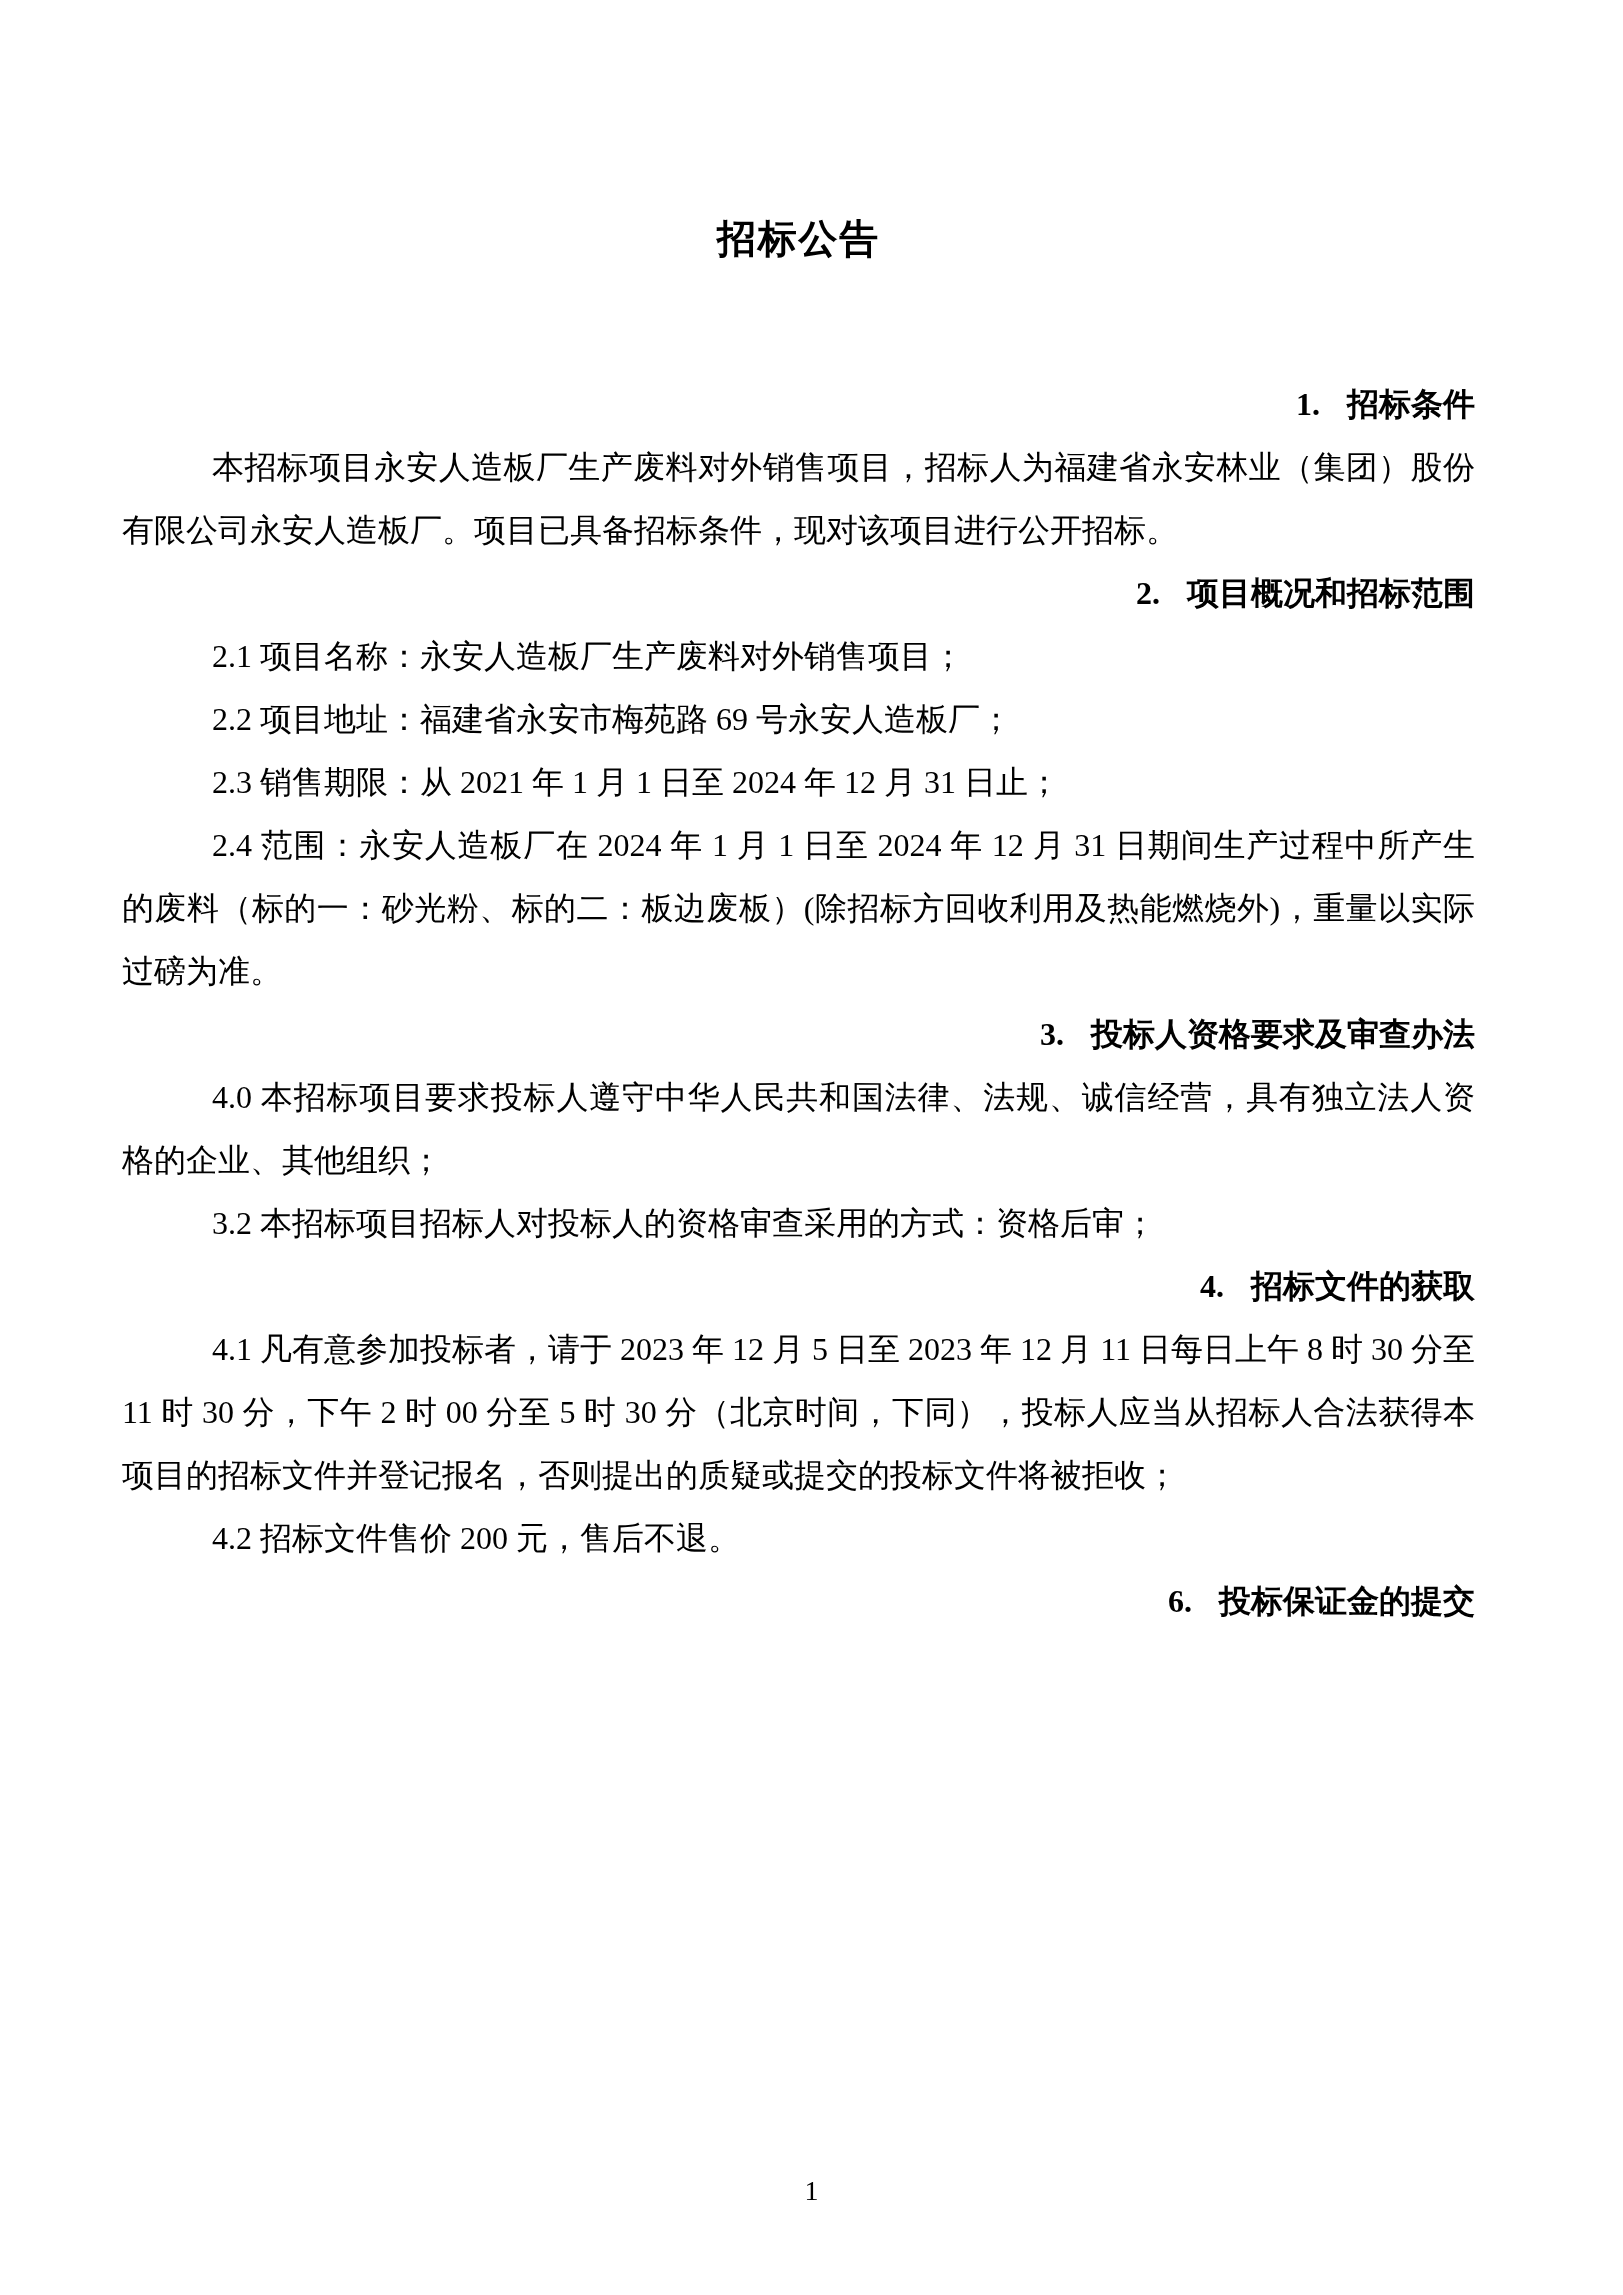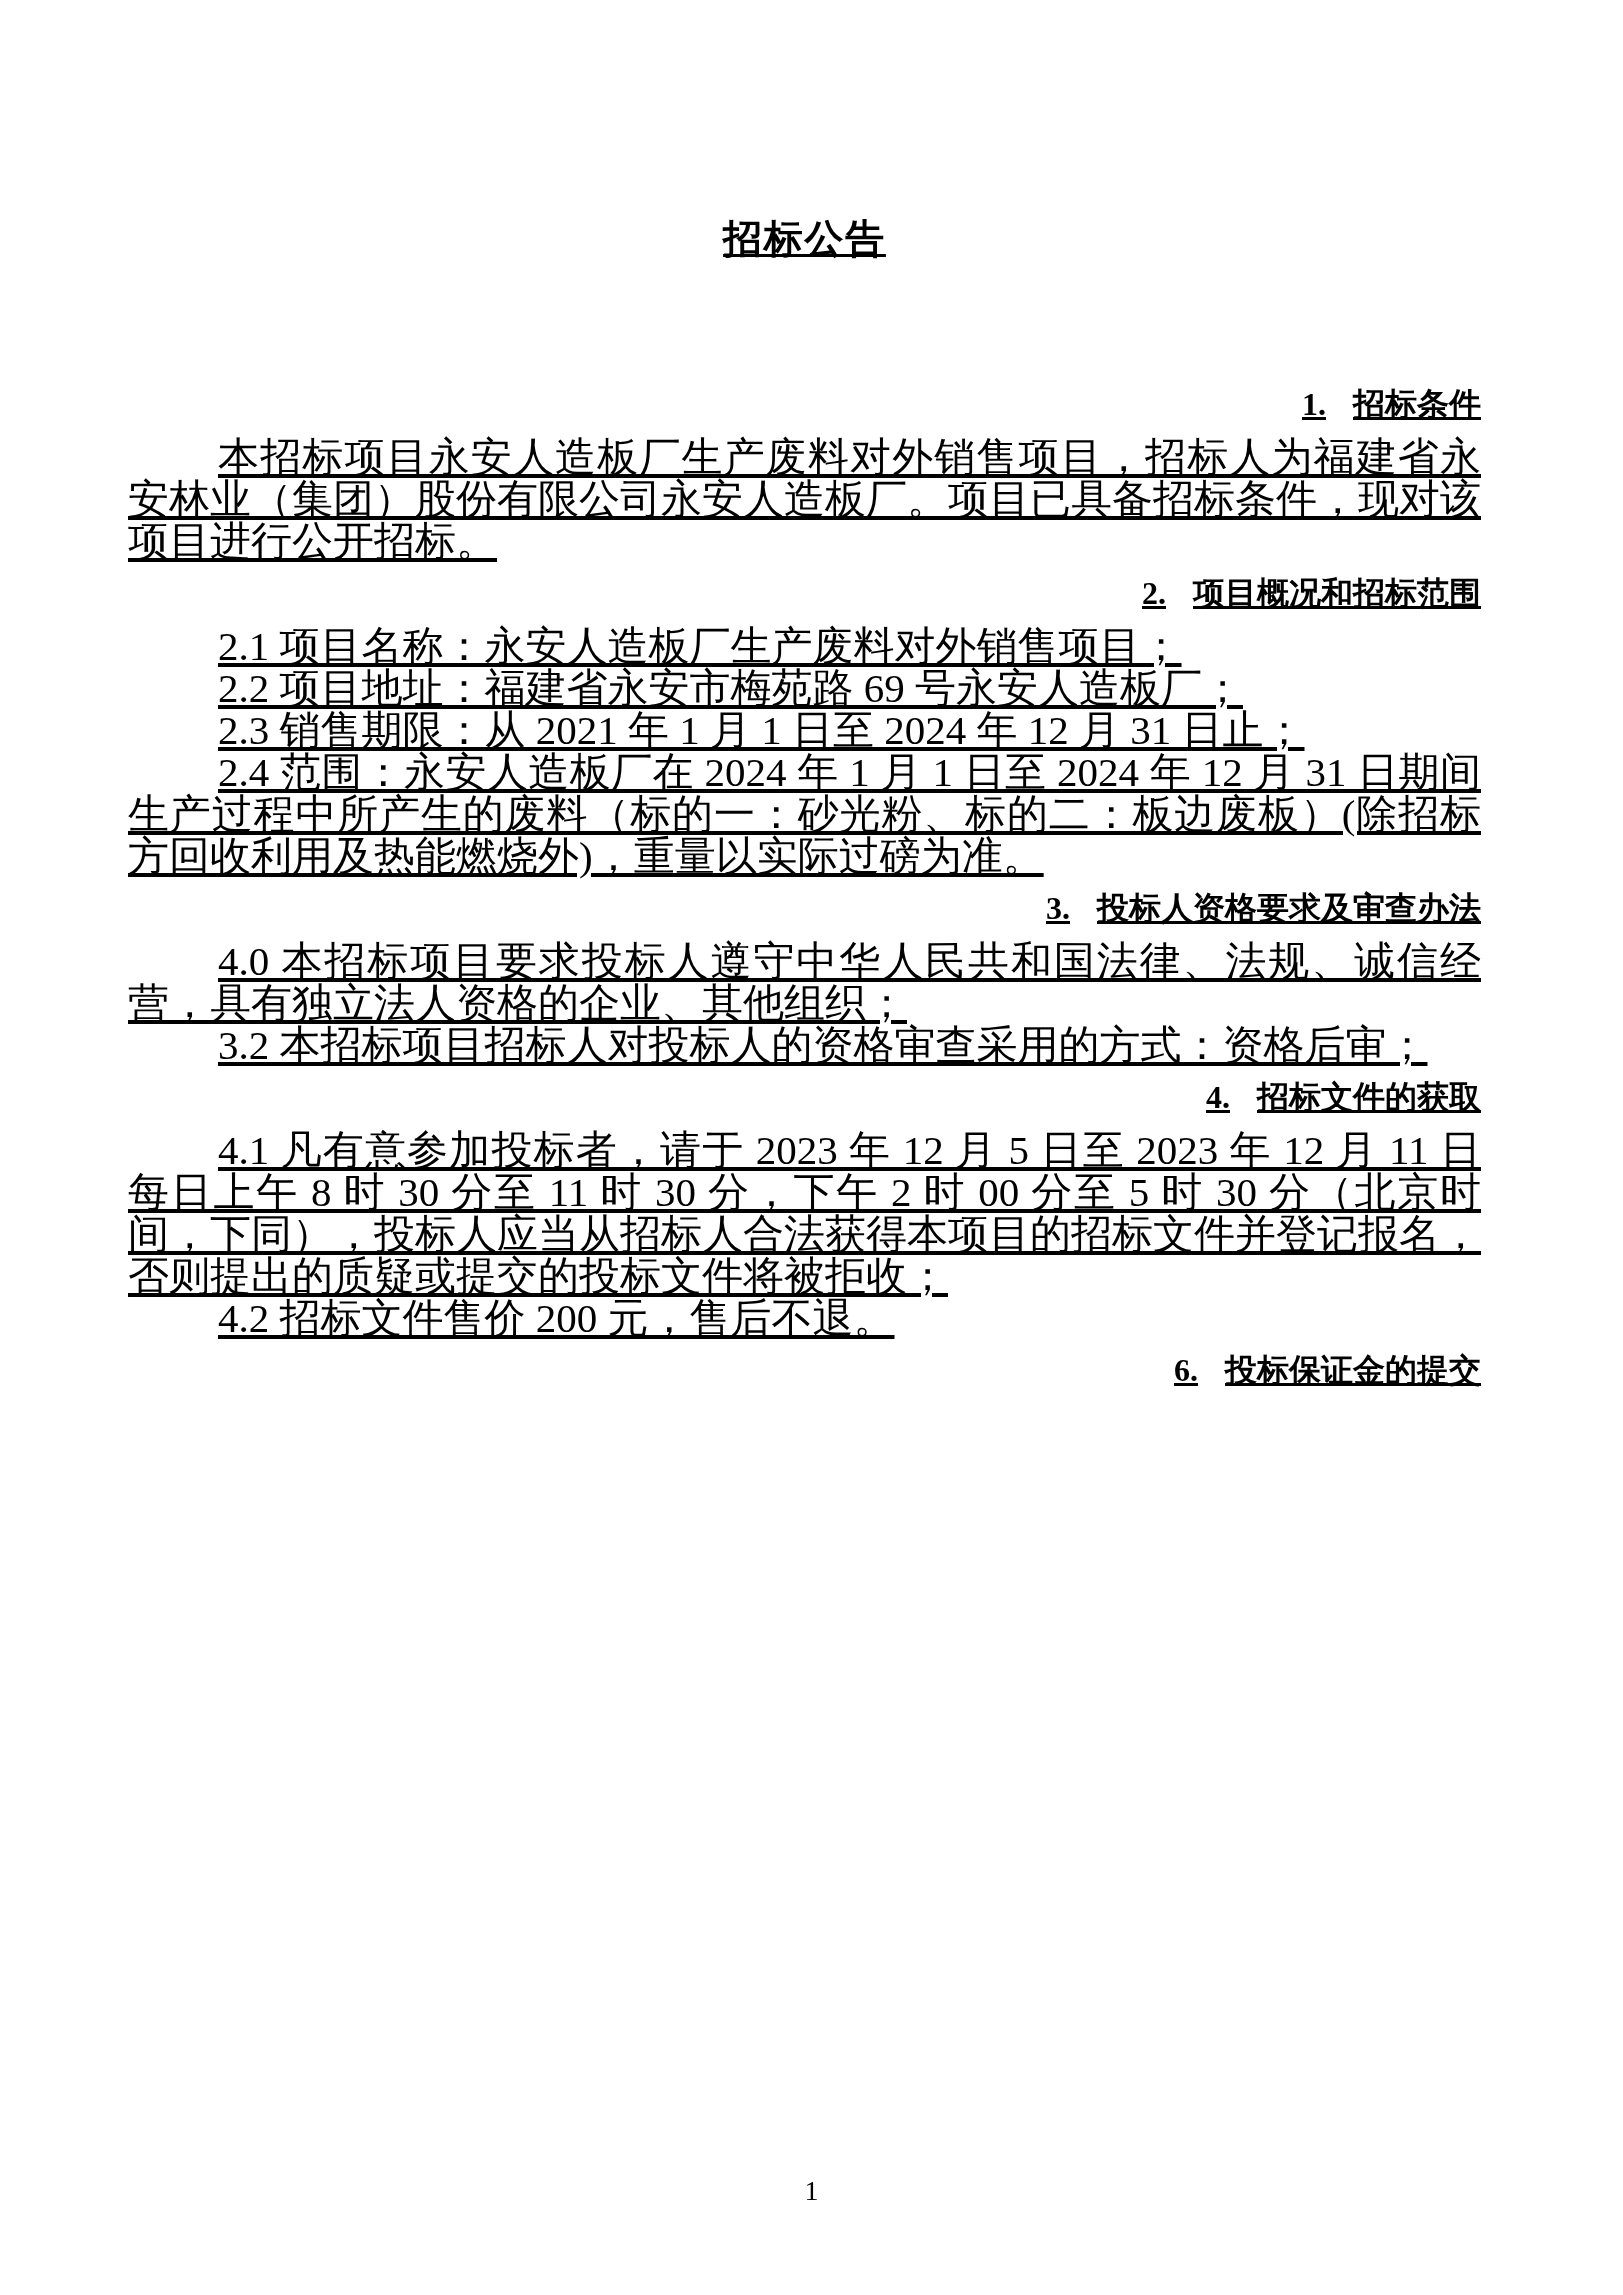--- a/index.html
+++ b/index.html
@@ -9,46 +9,45 @@
     width: 1623px;
     height: 2295px;
     margin: 0 auto;
     background: #ffffff;
     overflow: hidden;
     font-family: "Liberation Serif", "DejaVu Serif", serif;
     color: #000000;
   }
   .content {
     position: absolute;
-    left: 128px;
+    left: 122px;
     top: 0;
     width: 1353px;
-    text-decoration: underline;
   }
   .doc-title {
     margin-top: 207px;
     margin-bottom: 103px;
     font-size: 39px;
     font-weight: 700;
     line-height: 63px;
     text-align: center;
     letter-spacing: 1.7px;
   }
   .heading {
     font-size: 32px;
     font-weight: 700;
     line-height: 63px;
     padding-left: 90px;
     white-space: nowrap;
     text-align: right;
   }
   .h-num { margin-right: 27px; }
   .para {
-    font-size: 41px;
-    line-height: 42px;
+    font-size: 32px;
+    line-height: 63px;
     text-align: justify;
     text-indent: 90px;
     word-break: break-word;
   }
   .page-number {
     position: absolute;
     left: 0;
     right: 0;
     top: 2170px;
     text-align: center;

